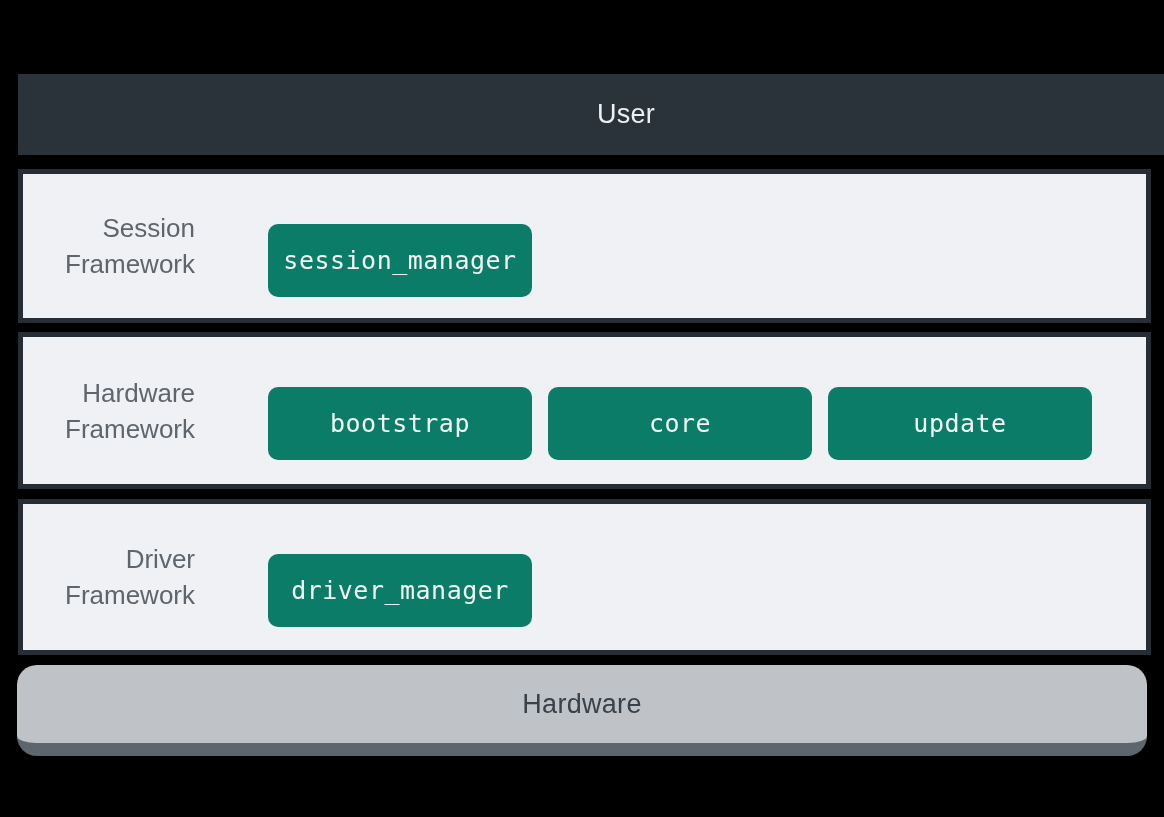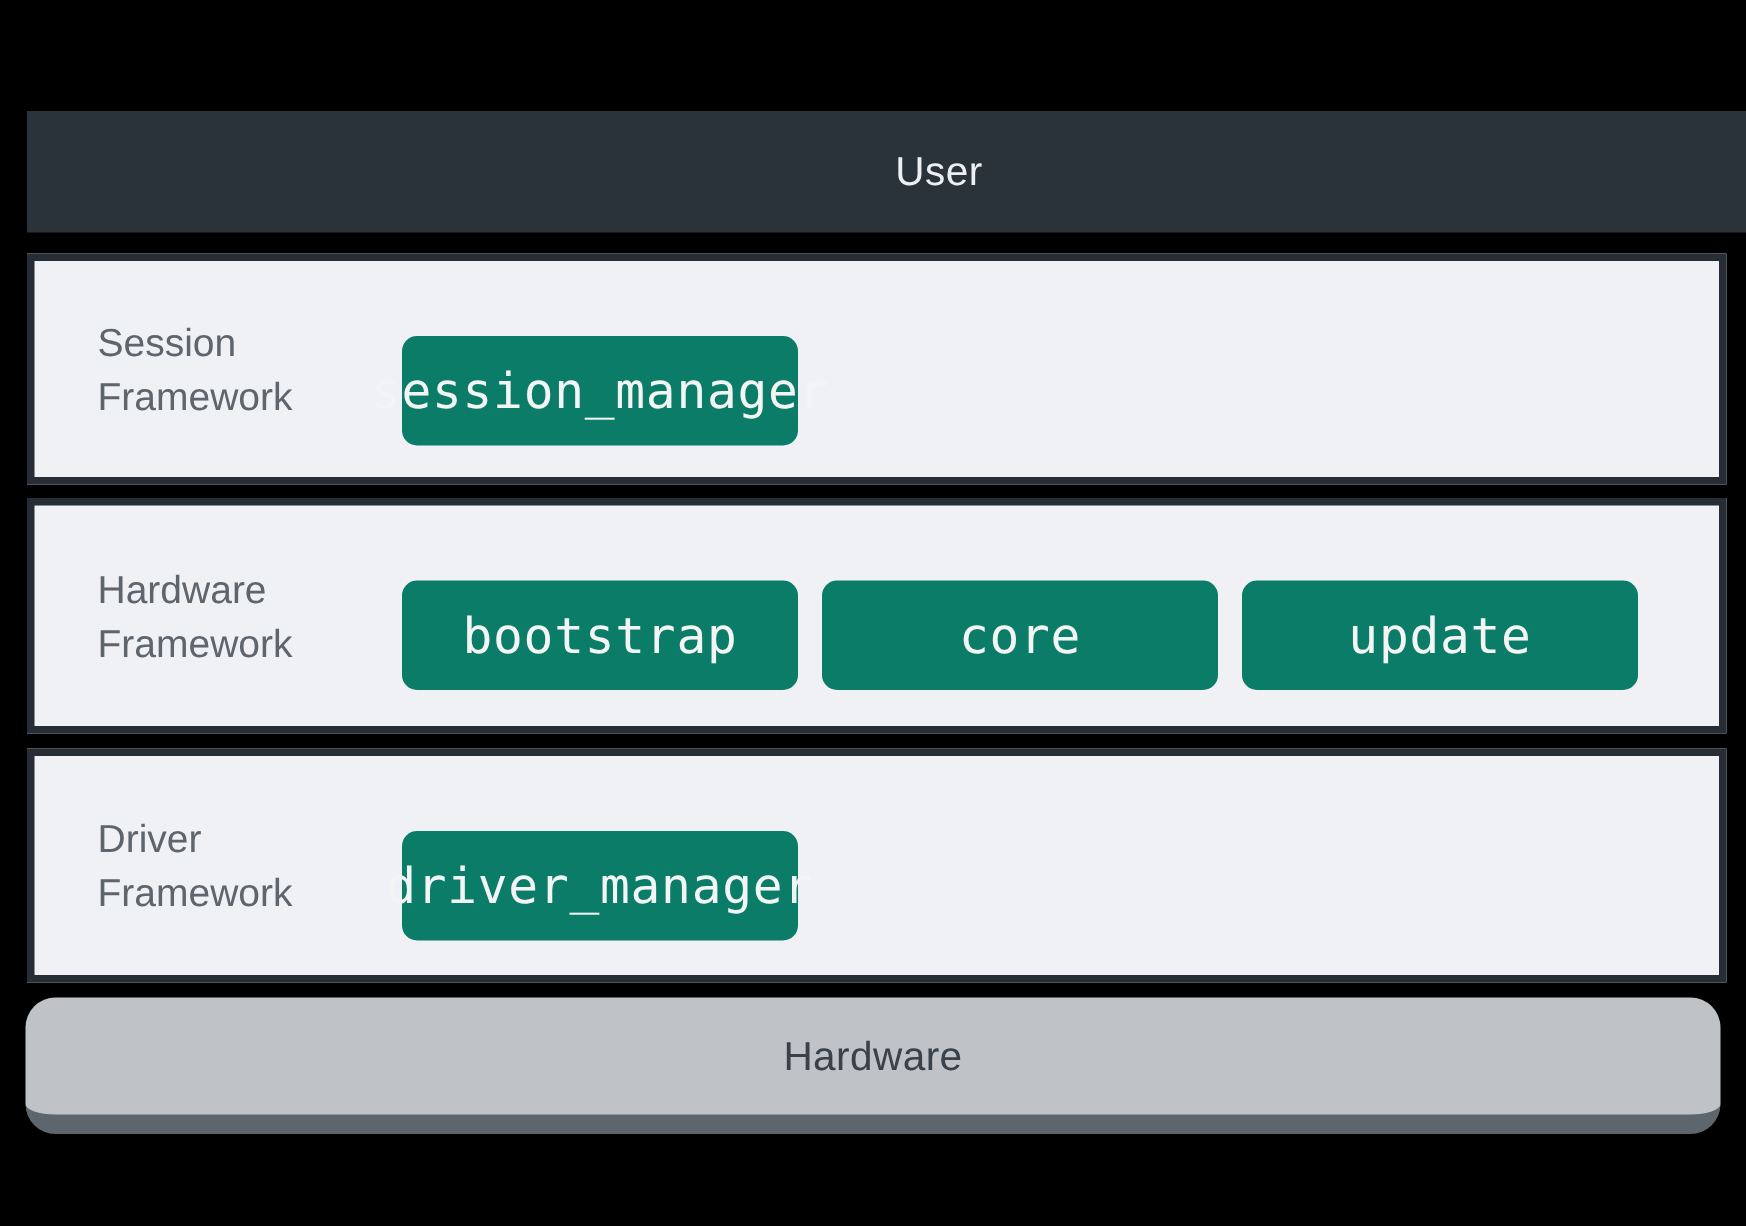--- a/index.html
+++ b/index.html
@@ -49,39 +49,40 @@
   .layer-label {
     position: absolute;
     left: 42px;
     top: 50%;
     transform: translateY(-50%);
     color: #5f656d;
     font-size: 26px;
     line-height: 36px;
     display: flex;
     flex-direction: column;
+    align-items: flex-end;
   }
   .chips {
     position: absolute;
     left: 245px;
     top: 50px;
     display: flex;
     gap: 16px;
   }
   .chip {
     width: 264px;
     height: 73px;
     border-radius: 10px;
     background: #0b7c68;
     display: flex;
     align-items: center;
     justify-content: center;
     color: #f2f5f4;
     font-family: "DejaVu Sans Mono", monospace;
-    font-size: 33px;
+    font-size: 25px;
     letter-spacing: 0.5px;
   }
   
   .hardware-bar {
     position: absolute;
     left: 17px;
     top: 665px;
     width: 1130px;
     height: 91px;
     box-sizing: border-box;

